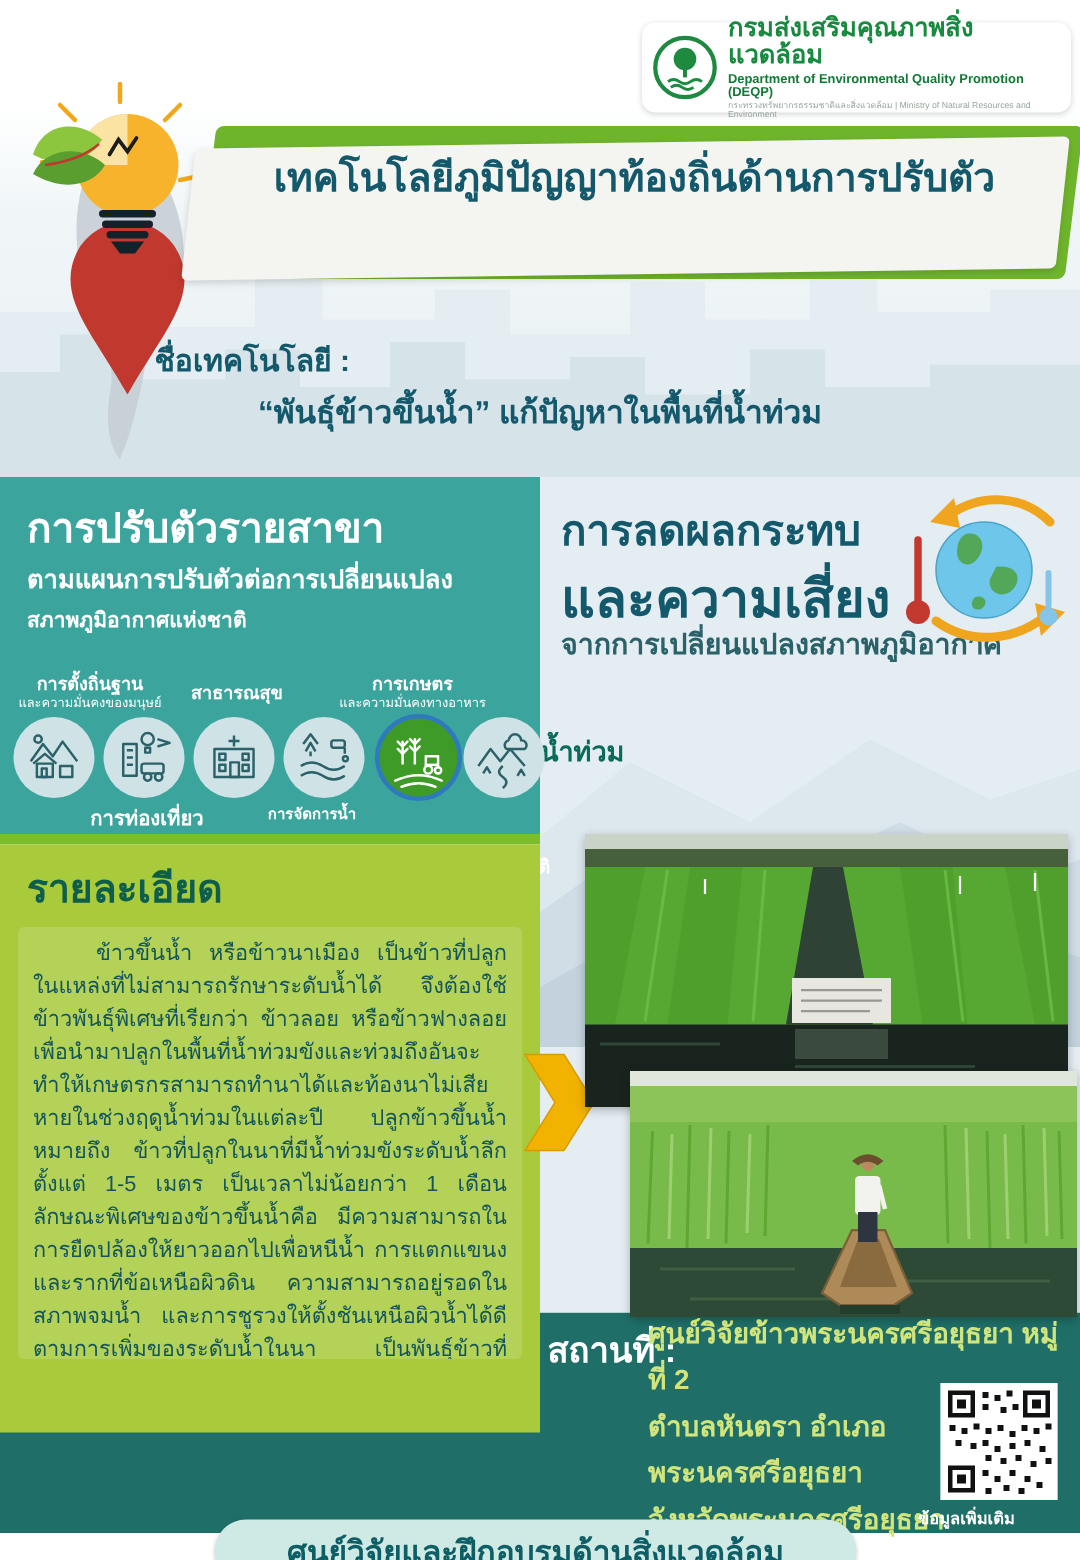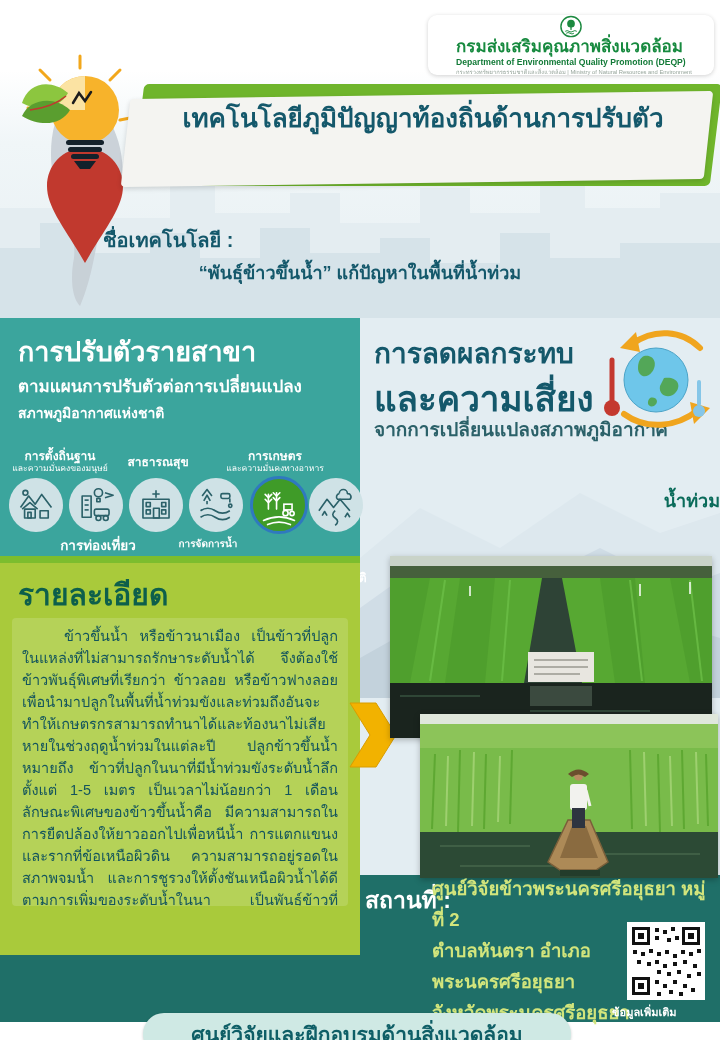--- a/index.html
+++ b/index.html
@@ -4,35 +4,35 @@
 <style>
   html,body{margin:0;padding:0;background:#fff;}
   .poster{position:relative;width:720px;height:1040px;overflow:hidden;
     font-family:"Liberation Sans","DejaVu Sans",sans-serif;background:#ffffff;}
   .abs{position:absolute;}
 
   
   .header-bg{left:0;top:0;width:720px;height:318px;
     background:linear-gradient(#ffffff 0%,#ffffff 22%,#f0f6f8 45%,#e7eff2 100%);}
   .logo-box{left:428px;top:15px;width:286px;height:60px;background:#fff;border-radius:9px;
-    box-shadow:0 1px 4px rgba(0,0,0,.18);display:flex;align-items:center;padding:0 6px;box-sizing:border-box;flex-direction:column;}
+    box-shadow:0 1px 4px rgba(0,0,0,.18);display:flex;align-items:center;padding:0 6px;box-sizing:border-box;}
   .logo-text{margin-left:6px;line-height:1.05;}
   .logo-th{font-size:17px;font-weight:bold;color:#178a3f;}
   .logo-en{font-size:8.6px;font-weight:bold;color:#127a37;margin-top:2px;}
   .logo-sub{font-size:5.8px;color:#96a59b;margin-top:2px;}
 
   .banner-green{left:138px;top:84px;width:578px;height:102px;background:#6fb52c;
     transform:skewX(-7deg);border-radius:5px;}
   .banner-white{left:126px;top:95px;width:582px;height:88px;background:#f4f4f1;
     transform:skewX(-7deg) rotate(-0.8deg);border-radius:4px;box-shadow:0 2px 5px rgba(0,0,0,.15);}
   .banner-title{left:140px;top:99px;width:566px;text-align:center;color:#14586b;
     font-weight:bold;font-size:26px;line-height:1.48;white-space:nowrap;}
 
   .tech-label{left:103px;top:224px;font-size:20px;font-weight:bold;color:#14586b;}
-  .tech-name{left:0;top:258px;width:720px;text-align:center;font-size:18px;font-weight:bold;color:#14586b;}
+  .tech-name{left:0;top:258px;width:720px;text-align:center;font-size:21px;font-weight:bold;color:#14586b;}
 
   
   .band{left:0;top:875px;width:720px;height:147px;background:#1f6f68;}
 
   
   .left-panel{left:0;top:318px;width:360px;height:238px;background:#3ba59d;}
   .lp-head{left:18px;top:330px;font-size:27px;font-weight:bold;color:#ffffff;}
   .lp-sub1{left:18px;top:372px;font-size:17px;font-weight:bold;color:#ffffff;}
   .lp-sub2{left:18px;top:402px;font-size:14px;font-weight:bold;color:#ffffff;}
 
@@ -41,32 +41,32 @@
   .s-circle.hl{background:#3f9b28;border:3px solid #2f79bf;width:52px;height:52px;top:476px;}
   .s-label{color:#ffffff;text-align:center;line-height:1.15;}
   .s-l1{font-size:12px;font-weight:bold;display:block;}
   .s-l2{font-size:8.6px;display:block;}
   .s-l2b{font-size:12.5px;font-weight:bold;display:block;}
 
   .green-strip{left:0;top:556px;width:360px;height:7px;background:#7cbd2e;}
 
   
   .details{left:0;top:563px;width:360px;height:392px;background:#a9ca3b;}
-  .details-head{left:18px;top:571px;font-size:30px;font-weight:bold;color:#0d5f4b;}
+  .details-head{left:18px;top:571px;font-size:26px;font-weight:bold;color:#0d5f4b;}
   .para-box{left:12px;top:618px;width:336px;height:288px;background:rgba(255,255,255,.15);
     border-radius:4px;overflow:hidden;}
   .para{margin:0;padding:7px 10px;font-size:14.5px;line-height:22px;color:#14555c;
     text-align:justify;text-indent:42px;}
 
   
   .right-panel{left:360px;top:318px;width:360px;height:557px;background:#e3edf2;overflow:hidden;}
   .rp-h1{left:374px;top:331px;font-size:28px;font-weight:bold;color:#14586b;}
   .rp-h2{left:374px;top:371px;font-size:35px;font-weight:bold;color:#14586b;}
   .rp-sub{left:374px;top:414px;font-size:19px;font-weight:bold;color:#2b6169;}
-  .nam-label{left:360px;top:486px;width:360px;text-align:right;font-size:18px;font-weight:bold;color:#0a6b5a;}
+  .nam-label{left:360px;top:486px;width:360px;text-align:left;font-size:18px;font-weight:bold;color:#0a6b5a;}
 
   .photo{box-shadow:0 2px 6px rgba(0,0,0,.25);}
   .photo1{left:390px;top:556px;width:322px;height:182px;}
   .photo2{left:420px;top:714px;width:298px;height:164px;}
 
   
   .loc-label{left:365px;top:882px;font-size:23px;font-weight:bold;color:#ffffff;}
   .loc-lines{left:432px;top:873px;width:282px;font-size:18.5px;font-weight:bold;color:#d2e57c;line-height:31px;}
   .qr-box{left:627px;top:922px;width:78px;height:78px;background:#ffffff;}
   .qr-caption{left:612px;top:1003px;width:108px;text-align:left;font-size:11px;font-weight:bold;color:#ffffff;}

